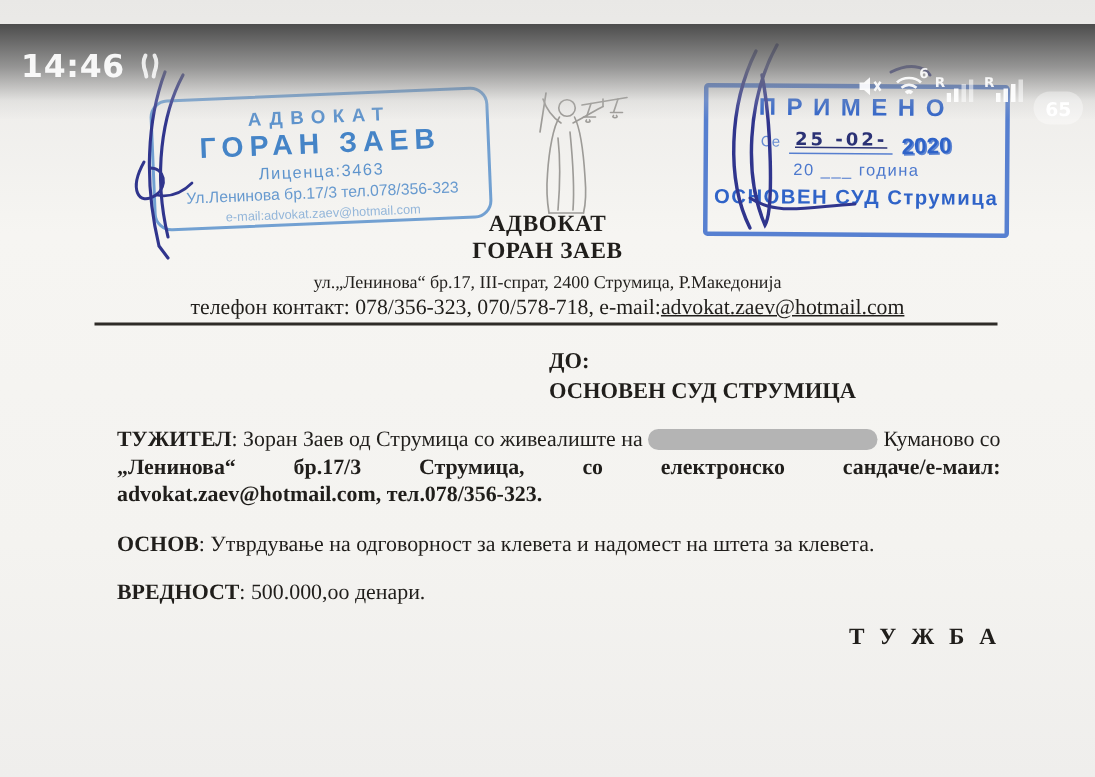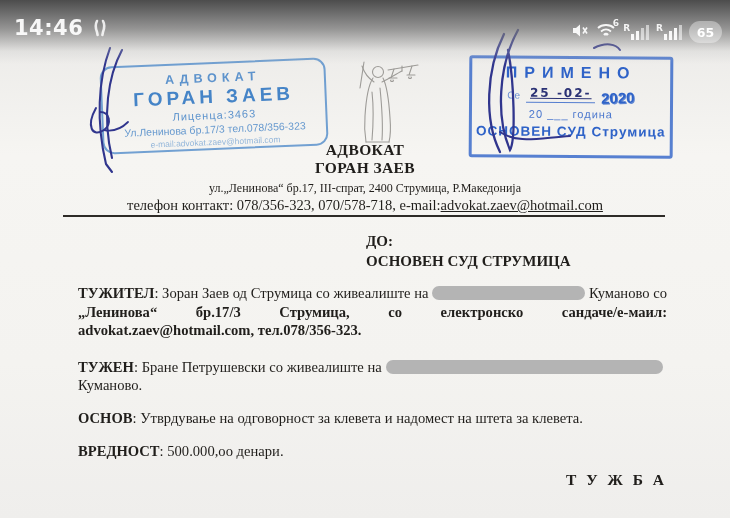--- a/index.html
+++ b/index.html
@@ -3,31 +3,31 @@
 <meta charset="utf-8">
 <style>
   * { margin:0; padding:0; box-sizing:border-box; }
   html,body { width:730px; height:518px; }
   body { font-family:"Liberation Serif", serif; color:#201e1b; overflow:hidden; }
 
   .screen { position:relative; width:730px; height:518px;
     background:linear-gradient(180deg,#e9e8e6 0%,#f6f5f2 30%,#f4f3f0 70%,#efeeec 100%); overflow:hidden; }
 
   
-  .statusbar { position:absolute; top:0; left:0; right:0; height:64px;
+  .statusbar { position:absolute; top:16px; left:0; right:0; height:64px;
     background:linear-gradient(180deg, rgba(70,70,70,.96) 0%, rgba(120,120,120,.75) 45%, rgba(190,190,190,.25) 80%, rgba(220,220,220,0) 100%);
     z-index:30; }
   .time { position:absolute; left:14px; top:16px; font-family:"DejaVu Sans",sans-serif;
     font-size:21px; font-weight:700; color:rgba(255,255,255,.93); letter-spacing:.5px; }
   .time-icon { position:absolute; left:92px; top:19px; opacity:.9; }
   .right-icons { position:absolute; right:8px; top:21px; display:flex; align-items:center; gap:7px; }
   .sig-label { font-family:"DejaVu Sans",sans-serif; font-size:9px; font-weight:700; color:rgba(255,255,255,.9); }
   .battery-pill { min-width:33px; height:22px; border-radius:11px; background:rgba(255,255,255,.38);
     display:flex; align-items:center; justify-content:center;
-    font-family:"DejaVu Sans",sans-serif; font-size:12.5px; font-weight:700; color:#fff; }
+    font-family:"DejaVu Sans",sans-serif; font-size:12.5px; font-weight:700; color:#fff;margin-top:24px; }
 
   
   .stamp-left { position:absolute; left:101px; top:62px; width:226px; height:88px;
     border:2.5px solid rgba(69,132,199,.75); border-radius:12px; transform:rotate(-2.4deg);
     color:#4584c7; font-family:"Liberation Sans",sans-serif; text-align:center; padding-top:7px; z-index:5; }
   .sl1 { font-size:12.5px; letter-spacing:5px; font-weight:700; opacity:.85; }
   .sl2 { font-size:19px; letter-spacing:4px; font-weight:700; margin-top:1px; }
   .sl3 { font-size:11px; letter-spacing:1px; margin-top:1px; opacity:.85; }
   .sl4 { font-size:10.5px; margin-top:2px; opacity:.8; }
   .sl5 { font-size:8.5px; margin-top:2px; opacity:.55; }
@@ -192,28 +192,20 @@
       <div class="fline">
         <b>ТУЖИТЕЛ</b>
           <span>: Зоран Заев од Струмица со живеалиште на</span>
         <span class="redact gap"></span>
         <span>Куманово со</span>
       </div>
       <div class="jline"><b>„Ленинова“ бр.17/3 Струмица, со електронско сандаче/е-маил:</b></div>
       <div><b>advokat.zaev@hotmail.com, тел.078/356-323.</b></div>
     </div>
 
-    <div class="p-tuzhen">
-      <div class="fline">
-        <b>ТУЖЕН</b>
-          <span>: Бране Петрушевски со живеалиште на</span>
-        <span class="redact gap redact-bleed"></span>
-      </div>
-      <div>Куманово.</div>
-    </div>
 
     <div class="p-osnov">
       <b>ОСНОВ</b><span>: Утврдување на одговорност за клевета и надомест на штета за клевета.</span>
     </div>
 
     <div class="p-vrednost">
       <b>ВРЕДНОСТ</b><span>: 500.000,оо денари.</span>
     </div>
 
     <div class="doc-title">Т У Ж Б А</div>

